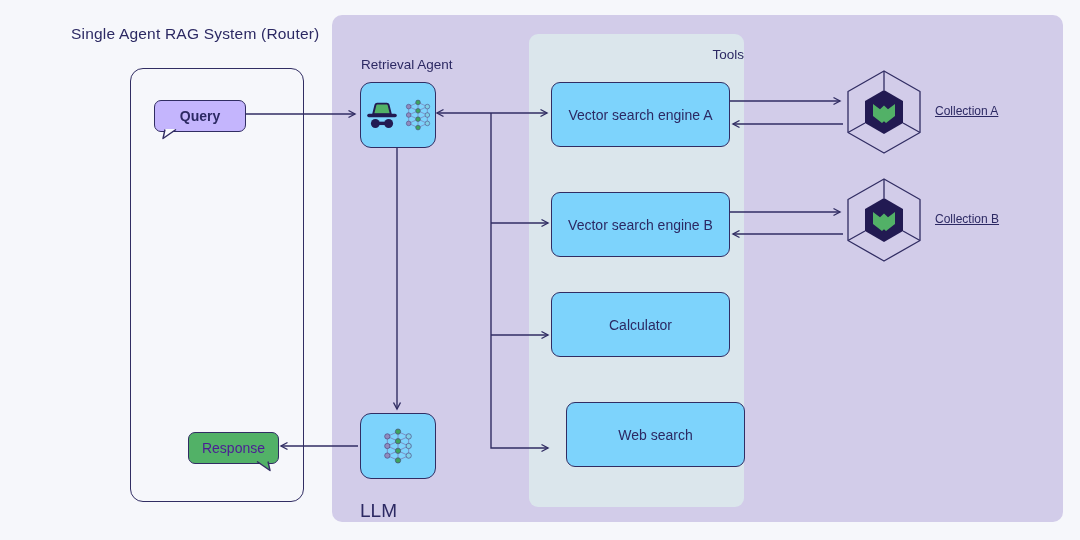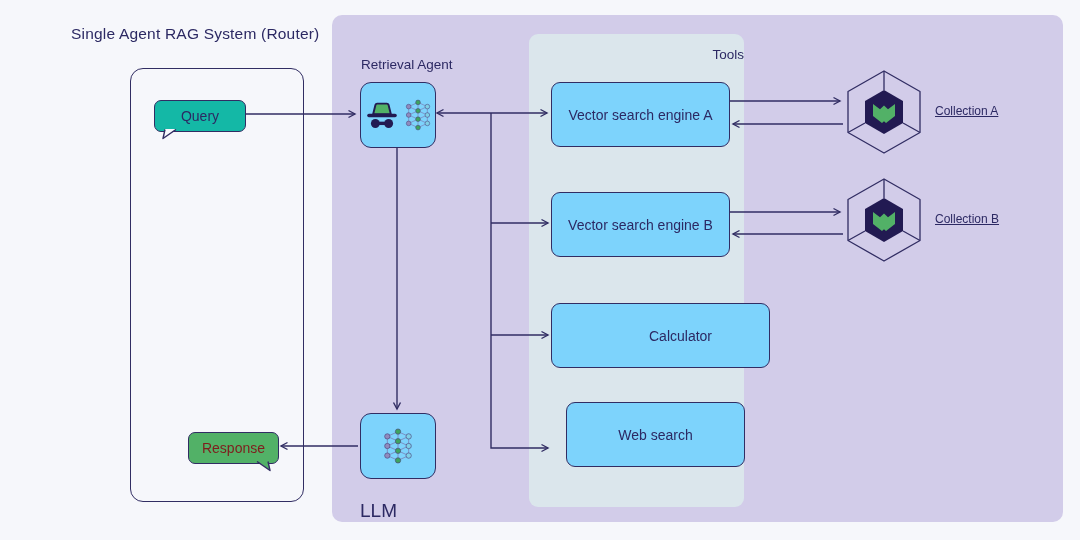--- a/index.html
+++ b/index.html
@@ -18,24 +18,24 @@
   #tools-title{left:529px;top:47px;width:215px;text-align:right;font-size:13.5px;}
   
   .node-box{position:absolute;background:#7dd3fc;border:1.5px solid #312d63;border-radius:9px;
             display:flex;align-items:center;justify-content:center;}
   .tool-box{left:551px;width:177px;height:63px;font-size:14px;}
   .icon-box{left:360px;width:74px;height:64px;border-radius:11px;gap:5px;}
   .small-label{font-size:13.5px;white-space:nowrap;margin-left:13px;}
   #retrieval-agent-label{left:348px;top:57px;width:98px;text-align:left;}
   #llm-label{left:360px;top:500px;width:74px;text-align:left;font-size:19px;}
   
-  .bubble{position:absolute;border:1.4px solid #312d63;border-radius:7px;background:#14b8a6;
-          display:flex;align-items:center;justify-content:center;font-size:14px;}
+  .bubble{position:absolute;border:1.4px solid #312d63;border-radius:7px;background:#c4b5fd;
+          display:flex;align-items:center;justify-content:center;font-size:14px;font-weight:bold;}
   #query-bubble{left:154px;top:100px;width:90px;height:30px;}
-  #response-bubble{left:188px;top:432px;width:89px;height:30px;background:#52b167;color:#7f1d1d;font-weight:500;}
+  #response-bubble{left:188px;top:432px;width:89px;height:30px;background:#52b167;color:#4c1d95;font-weight:500;}
   .tail{position:absolute;}
   
   .collection-label{font-size:12px;text-decoration:underline;}
   #collection-a-label{left:935px;top:104px;}
   #collection-b-label{left:935px;top:212px;}
   svg{display:block;}
   #wires{left:0;top:0;pointer-events:none;}
 </style>
 </head>
 <body>
@@ -138,21 +138,21 @@
     </svg>
   </div>
   <div class="abs" id="llm-label">LLM</div>
 
   <div class="node-box tool-box" style="top:82px;">
     <span>Vector search engine A</span>
     </div>
   <div class="node-box tool-box" style="top:192px;">
     <span>Vector search engine B</span>
     </div>
-  <div class="node-box tool-box" style="top:303px;padding-left:40px;">
+  <div class="node-box tool-box" style="top:292px;">
     <span>Calculator</span>
     </div>
   <div class="node-box tool-box" style="top:402px;margin-left:15px;">
     <span>Web search</span>
     </div>
 
   <svg class="abs" style="left:843px;top:68px;" width="82" height="88" viewBox="0 0 82 88">
     <g fill="none" stroke="#312d63" stroke-width="1.3" stroke-linejoin="round">
       <path d="M41,3 L77,23.5 L77,64.5 L41,85 L5,64.5 L5,23.5 Z"></path>
       <path d="M41,3 V22 M5,64.5 L22,55 M77,64.5 L60,55"></path>

